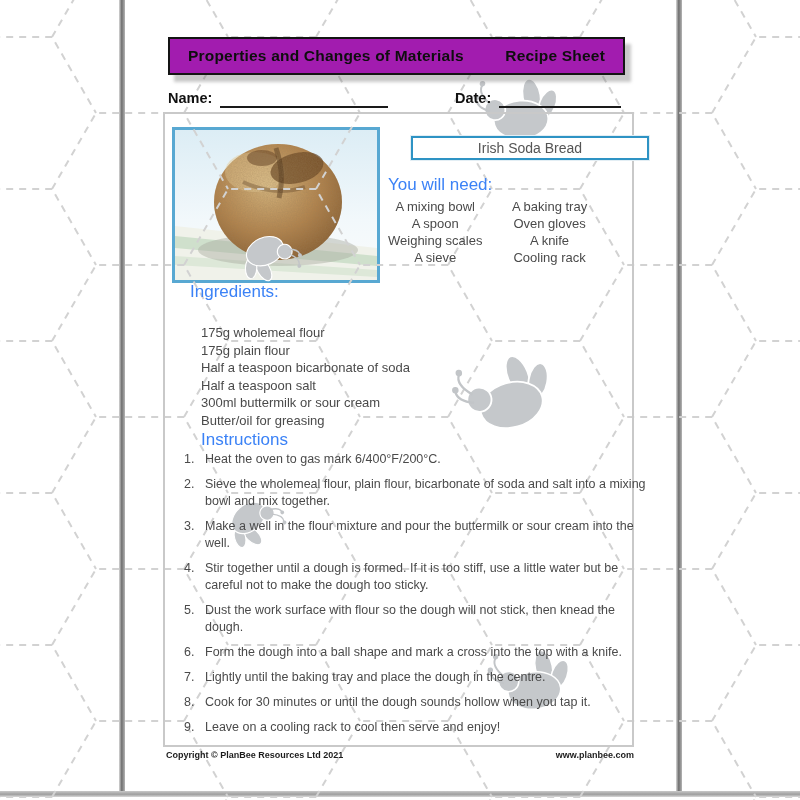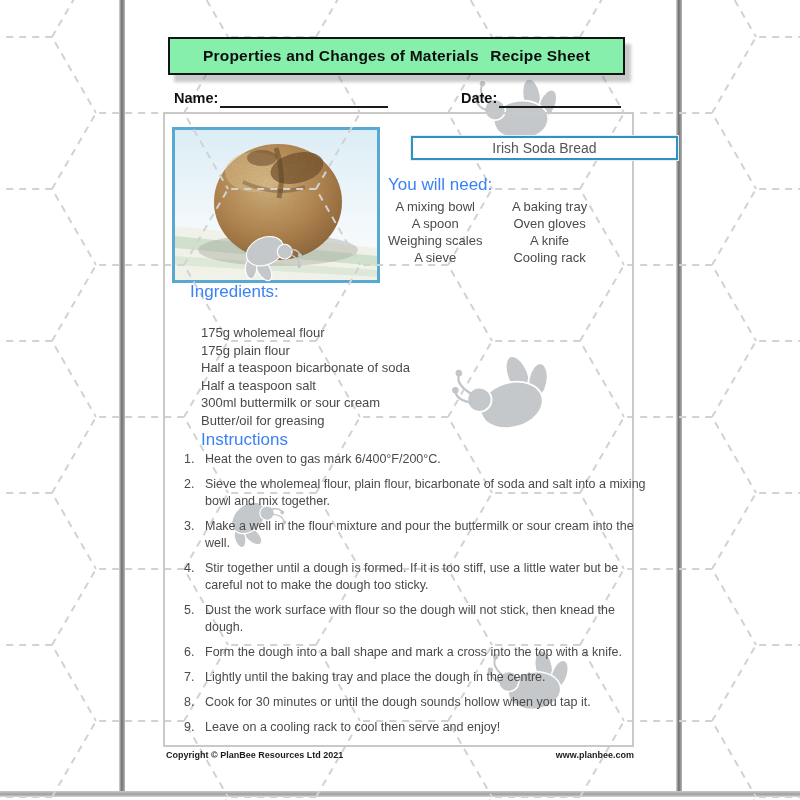--- a/index.html
+++ b/index.html
@@ -16,29 +16,29 @@
       background:linear-gradient(180deg,#c9c9c9,#9f9f9f 55%,#d8d8d8);}
   .photo{position:absolute;left:172px;top:127px;width:202px;height:150px;
       border:3px solid #58a8d2;background:#eef6fa;}
   .photo svg{display:block;}
   
   #hexlayer{position:absolute;left:0;top:0;z-index:1;pointer-events:none;}
   #hexlayer polyline{fill:none;stroke:#d2d2d2;stroke-width:2;stroke-dasharray:7 6;}
   .bee{position:absolute;z-index:1;pointer-events:none;overflow:visible;}
   
   .content{position:absolute;inset:0;z-index:2;color:#4a4a4a;}
-  .header-box{position:absolute;left:168px;top:37px;width:457px;height:38px;background:#86efac;
+  .header-box{position:absolute;left:168px;top:37px;width:457px;height:38px;background:#a21caf;
       border:2px solid #141414;box-shadow:6px 7px 3px rgba(120,120,120,.40);
-      display:flex;align-items:center;justify-content:space-between;padding:0 33px;box-sizing:border-box;}
+      display:flex;align-items:center;justify-content:space-between;padding:0 18px;box-sizing:border-box;}
   .header-box span{font-weight:bold;font-size:15.5px;color:#0e0e0e;letter-spacing:.2px;}
-  .field-label{position:absolute;font-weight:bold;font-size:14.5px;color:#111;margin-left:6px;}
+  .field-label{position:absolute;font-weight:bold;font-size:14.5px;color:#111;}
   .field-line{position:absolute;border-bottom:2px solid #1a1a1a;height:0;}
   .inner-frame{position:absolute;left:163px;top:112px;width:471px;height:635px;
       border:2px solid #c9c9c9;box-sizing:border-box;}
-  .title-box{position:absolute;left:411px;top:136px;width:267px;height:24px;background:#fff;
+  .title-box{position:absolute;left:411px;top:136px;width:238px;height:24px;background:#fff;
       border:2px solid #2e93c4;box-shadow:0 0 0 1px #e3eef4;box-sizing:border-box;
       display:flex;align-items:center;justify-content:center;}
   .title-box span{font-size:14px;color:#555;}
   .section-label{font-size:17px;color:#3b82f6;
       text-underline-offset:3px;}
   .ywn-label{position:absolute;left:388px;top:175px;}
   .ywn-col{position:absolute;top:198px;font-size:13px;line-height:17px;text-align:center;}
   .ywn-col1{left:388px;}
   .ywn-col2{left:512px;}
   .ing-label{position:absolute;left:190px;top:282px;}

